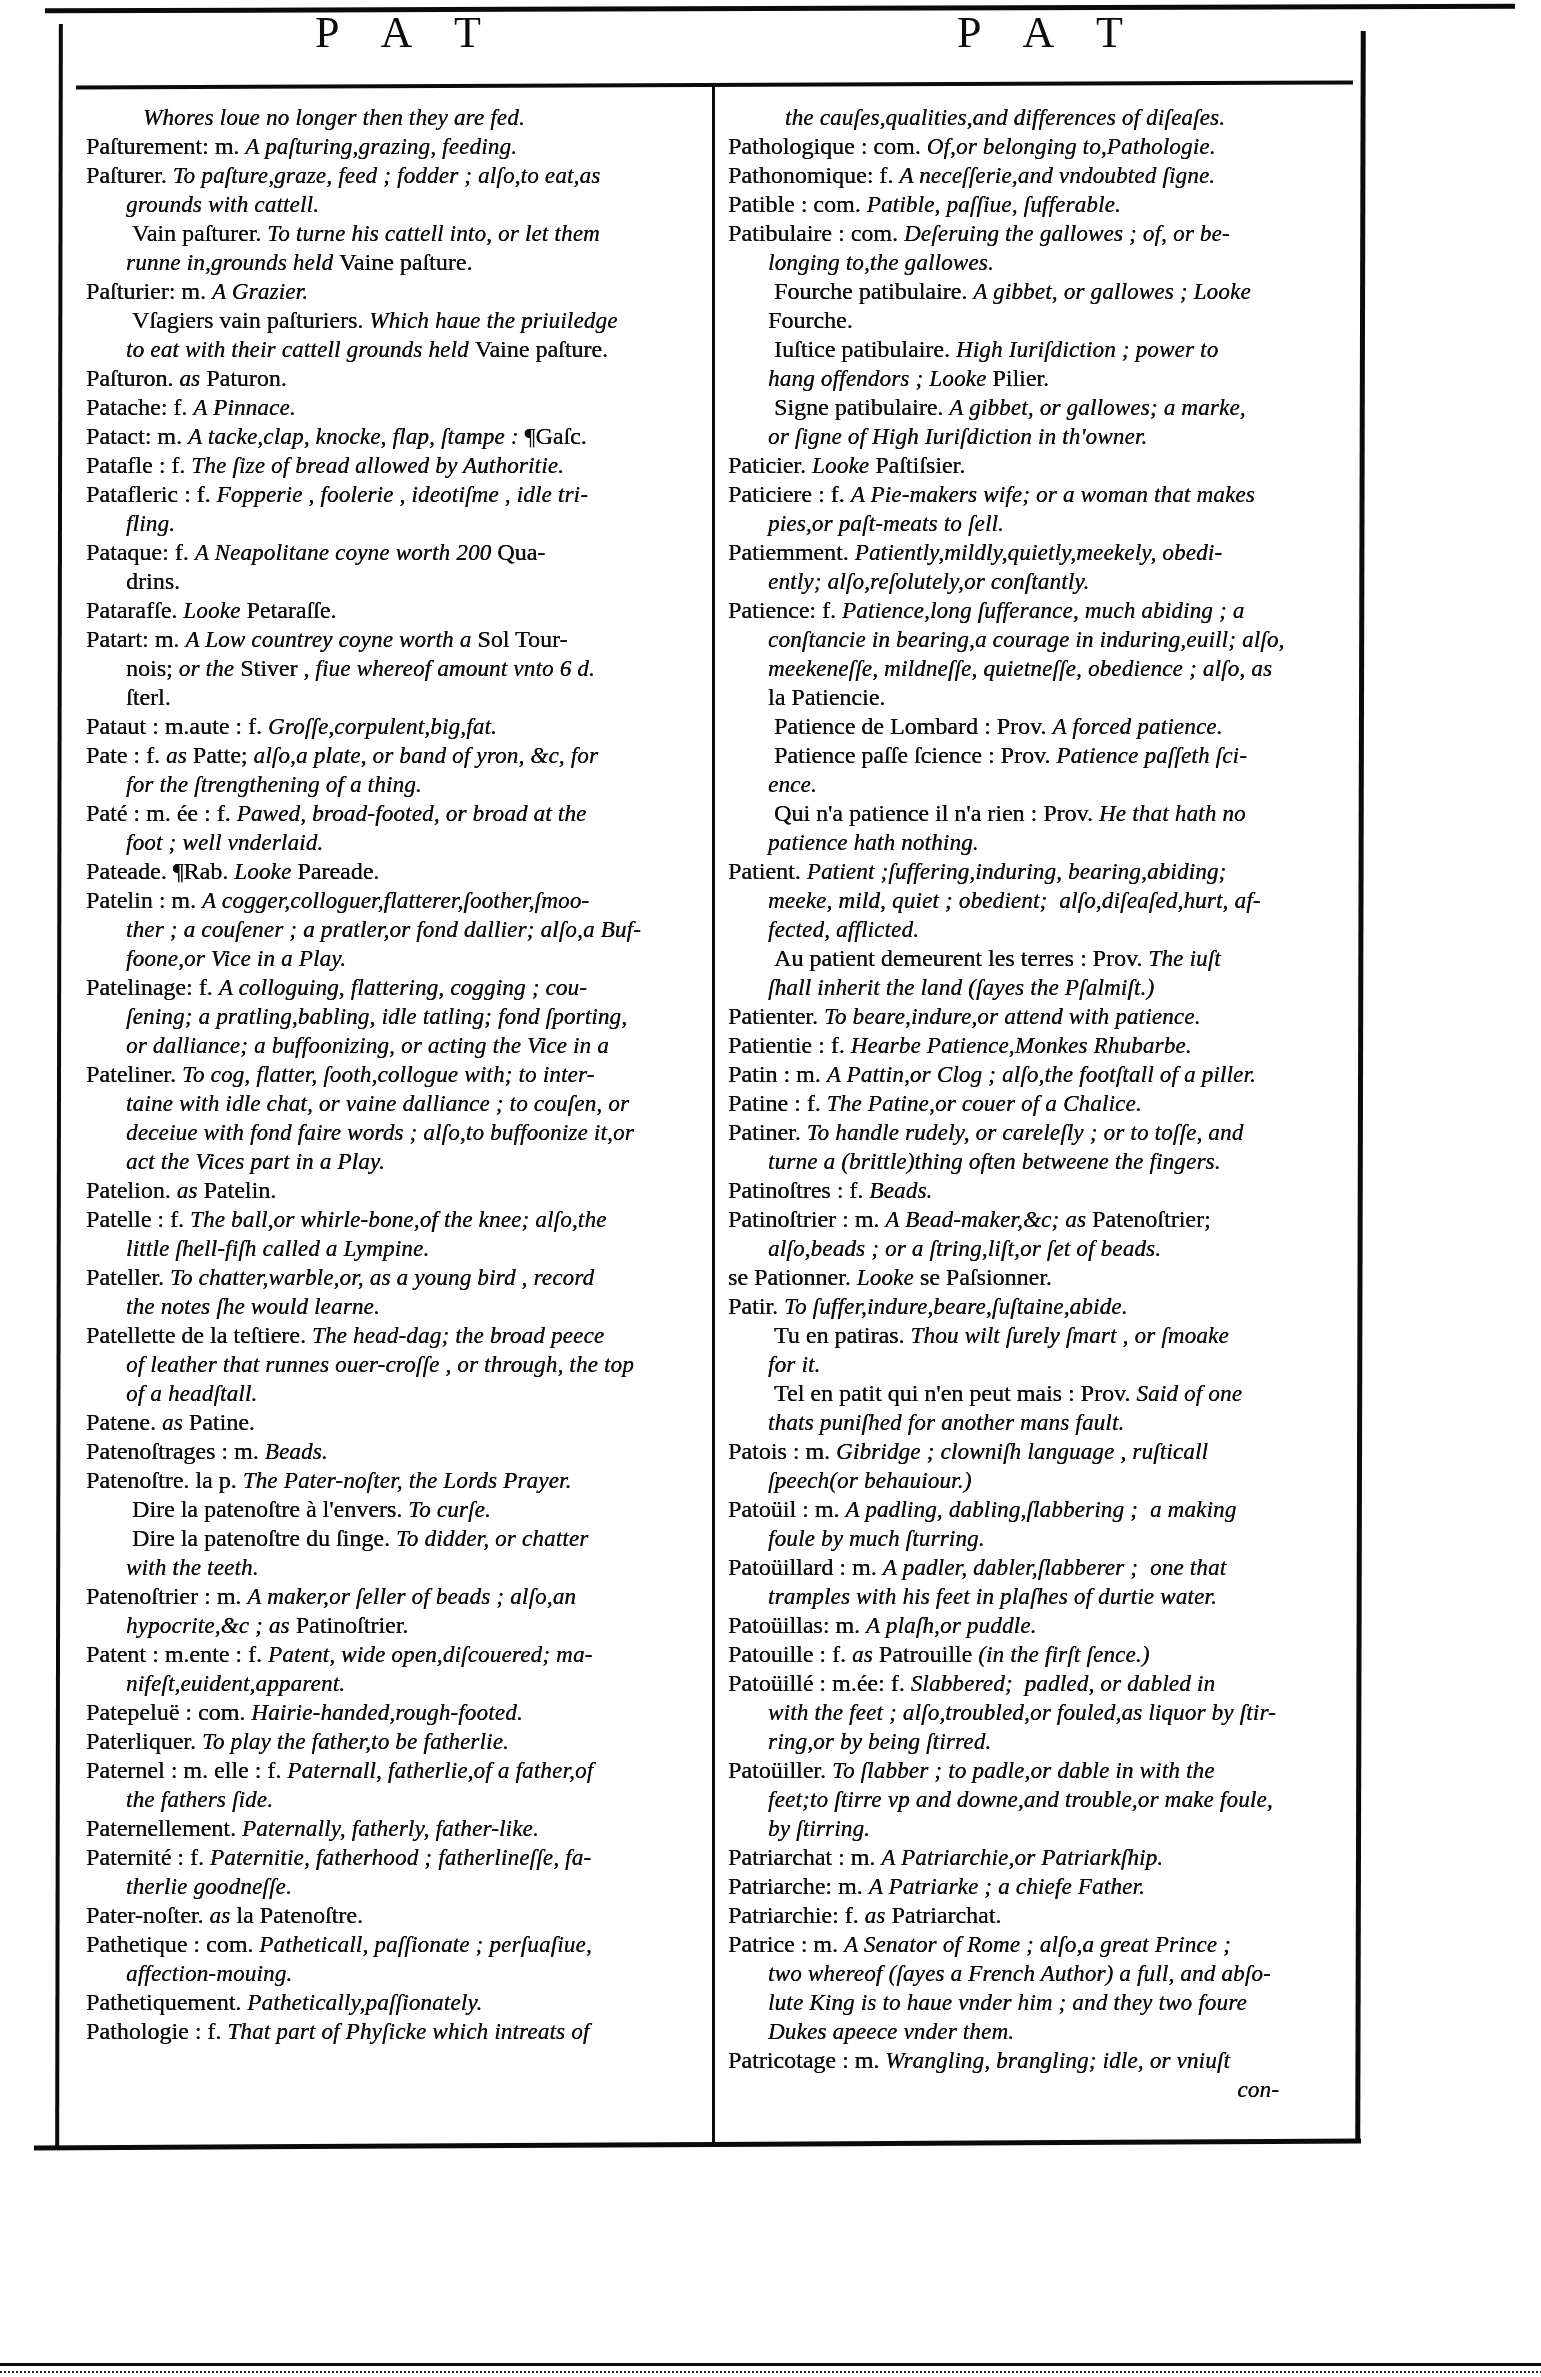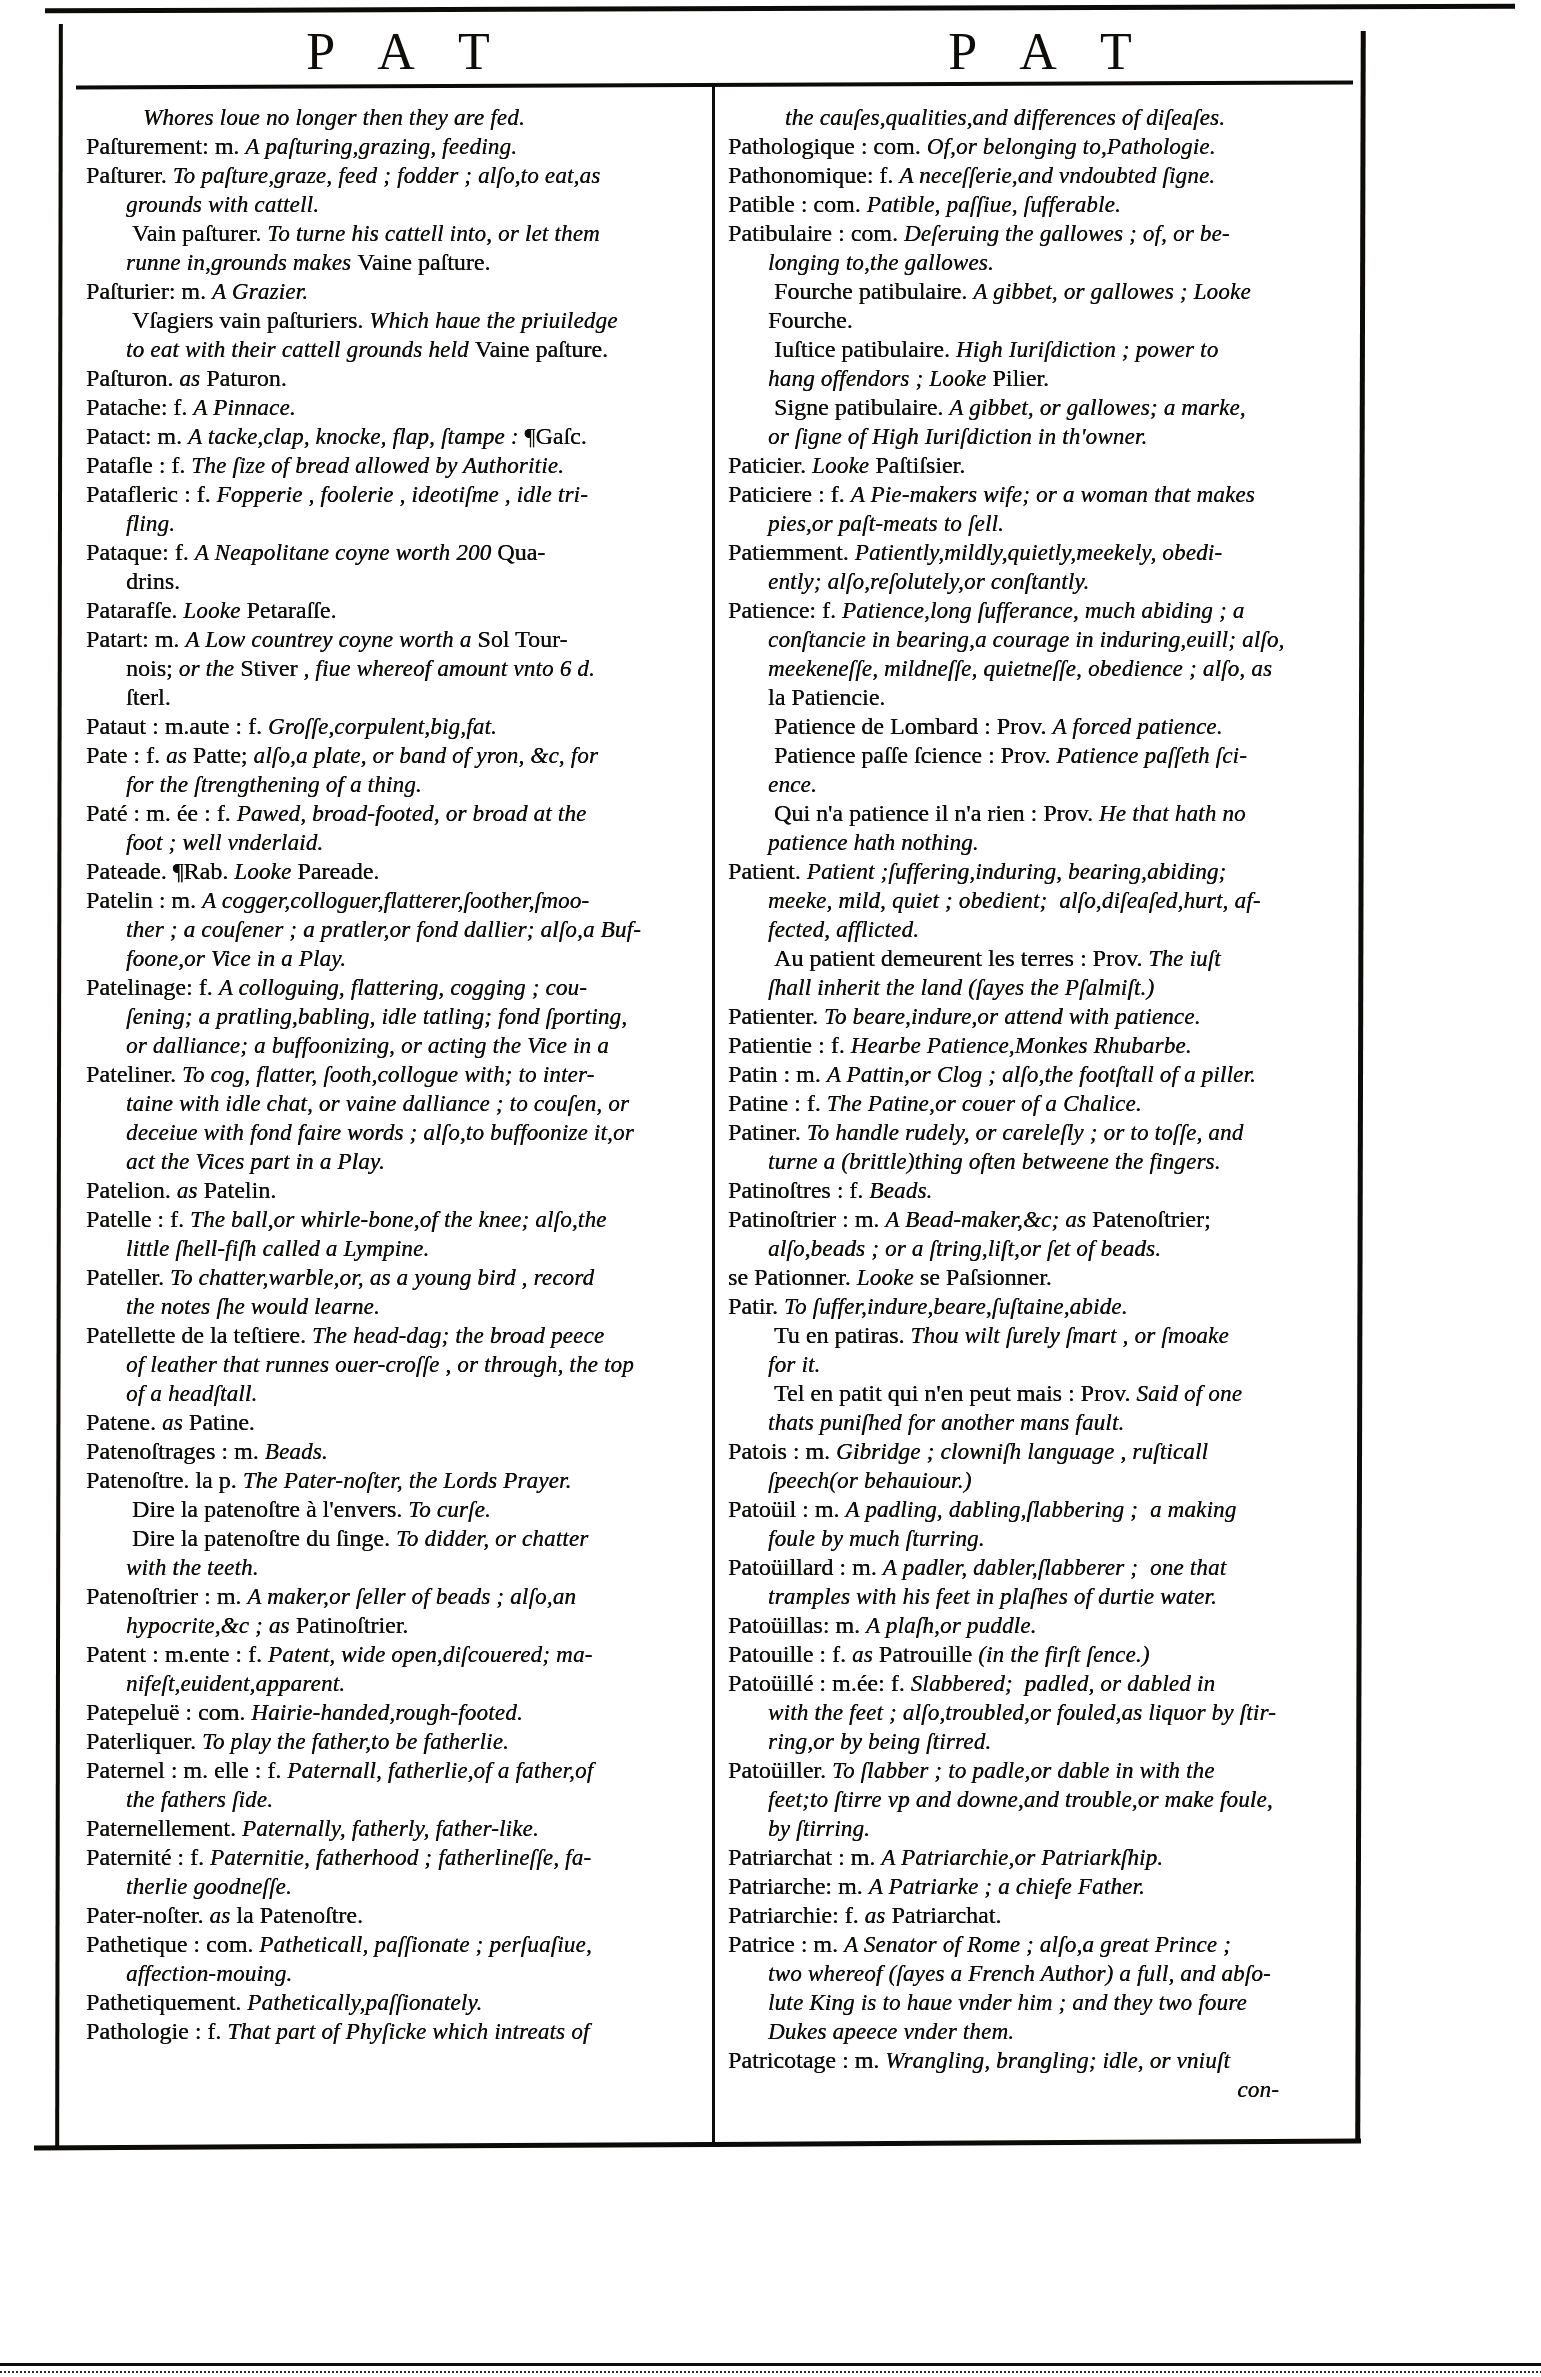--- a/index.html
+++ b/index.html
@@ -16,22 +16,22 @@
   .top-border{left:45px;top:6px;width:1470px;height:5.2px;transform:rotate(-0.18deg);}
   .head-rule{left:76px;top:83px;width:1277px;height:4.3px;transform:rotate(-0.22deg);}
   .left-border{left:57px;top:24px;width:4.3px;height:2126px;transform:rotate(0.1deg);}
   .right-border{left:1358px;top:31px;width:5.2px;height:2112px;transform:rotate(0.15deg);}
   .column-divider{left:712px;top:86px;width:3.4px;height:2060px;}
   .bottom-border{left:34px;top:2142px;width:1327px;height:5.2px;transform:rotate(-0.3deg);}
   .scan-edge{left:0;top:2363px;width:1542px;height:3.4px;background:#0c0b09;}
   .scan-dots{position:absolute;left:0;top:2371px;width:1542px;height:0;border-top:2.6px dotted #2a2a28;}
   
   .running-head{
-    position:absolute;top:22px;width:624px;
-    text-align:center;font-size:52px;letter-spacing:17px;text-indent:17px;
+    position:absolute;top:7px;width:624px;
+    text-align:center;font-size:44px;letter-spacing:17px;text-indent:17px;
     color:#0e0d0b;
   }
   .head-left{left:86px;}
   .head-right{left:728px;}
   
   .col{
     position:absolute;top:103px;width:627px;
     text-shadow:0.3px 0 0 currentColor;
   }
   .col-left{left:86px;}
@@ -63,21 +63,21 @@
   <div class="rule right-border"></div>
   <div class="rule column-divider"></div>
   <div class="rule bottom-border"></div>
 
   <div class="col col-left">
       <div class="line first"><span class="it">Whores loue no longer then they are fed.</span></div>
       <div class="line head"><span class="rm">Paſturement: m. </span><span class="it">A paſturing,grazing, feeding.</span></div>
       <div class="line head"><span class="rm">Paſturer. </span><span class="it">To paſture,graze, feed ; fodder ; alſo,to eat,as</span></div>
       <div class="line cont"><span class="it">grounds with cattell.</span></div>
       <div class="line sub"><span class="rm">Vain paſturer. </span><span class="it">To turne his cattell into, or let them</span></div>
-      <div class="line cont"><span class="it">runne in,grounds makes </span><span class="rm">Vaine paſture.</span></div>
+      <div class="line cont"><span class="it">runne in,grounds held </span><span class="rm">Vaine paſture.</span></div>
       <div class="line head"><span class="rm">Paſturier: m. </span><span class="it">A Grazier.</span></div>
       <div class="line sub"><span class="rm">Vſagiers vain paſturiers. </span><span class="it">Which haue the priuiledge</span></div>
       <div class="line cont"><span class="it">to eat with their cattell grounds held </span><span class="rm">Vaine paſture.</span></div>
       <div class="line head"><span class="rm">Paſturon. </span><span class="it">as </span><span class="rm">Paturon.</span></div>
       <div class="line head"><span class="rm">Patache: f. </span><span class="it">A Pinnace.</span></div>
       <div class="line head"><span class="rm">Patact: m. </span><span class="it">A tacke,clap, knocke, flap, ſtampe : </span><span class="rm">¶Gaſc.</span></div>
       <div class="line head"><span class="rm">Patafle : f. </span><span class="it">The ſize of bread allowed by Authoritie.</span></div>
       <div class="line head"><span class="rm">Patafleric : f. </span><span class="it">Fopperie , foolerie , ideotiſme , idle tri-</span></div>
       <div class="line cont"><span class="it">fling.</span></div>
       <div class="line head"><span class="rm">Pataque: f. </span><span class="it">A Neapolitane coyne worth 200 </span><span class="rm">Qua-</span></div>

